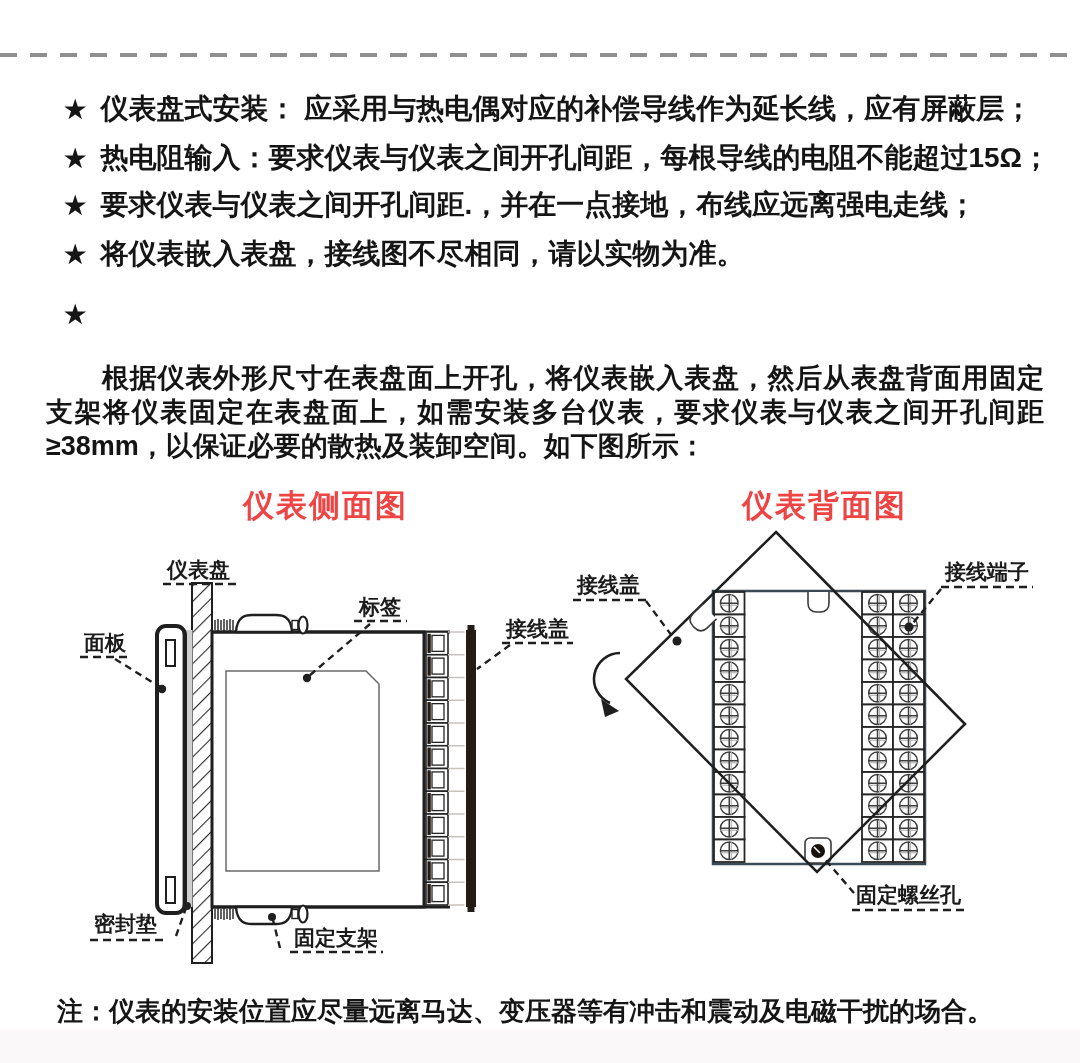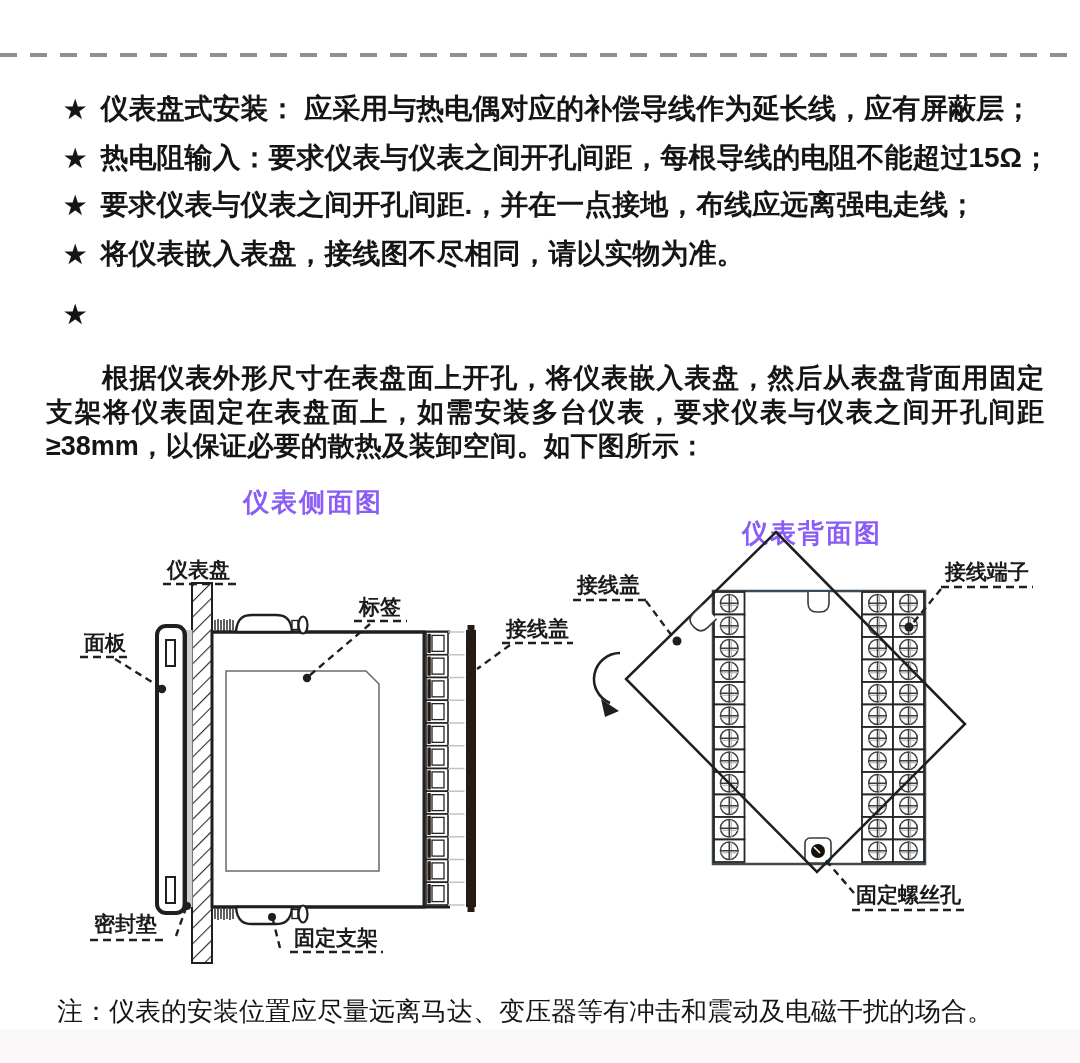--- a/index.html
+++ b/index.html
@@ -5,23 +5,23 @@
   html,body{margin:0;padding:0;background:#ffffff;}
   .page{position:relative;width:1080px;height:1063px;background:#ffffff;overflow:hidden;
         font-family:"Liberation Sans",sans-serif;color:#151515;}
   .top-dash{position:absolute;left:0;top:53px;width:1080px;height:4px;
         background:repeating-linear-gradient(90deg,#8f8f8f 0 17px,transparent 17px 30px);}
   .bullet{position:absolute;left:64px;display:flex;align-items:flex-start;gap:14px;
         font-size:28px;font-weight:700;line-height:34px;white-space:nowrap;}
   .star{font-size:25px;line-height:34px;}
   .para{position:absolute;left:46px;top:345px;width:998px;font-size:27px;font-weight:700;
         line-height:34px;text-indent:56px;text-align:justify;margin-top:16px;}
-  .fig-title{position:absolute;font-family:"Liberation Serif",serif;font-size:26px;
-        font-weight:700;letter-spacing:2px;color:#8b5cf6;}
-  .note{position:absolute;left:57px;top:994px;font-size:26px;font-weight:400;white-space:nowrap;}
+  .fig-title{position:absolute;font-family:"Liberation Serif",serif;font-size:31px;
+        font-weight:700;letter-spacing:2px;color:#ef4444;}
+  .note{position:absolute;left:57px;top:994px;font-size:26px;font-weight:700;white-space:nowrap;}
   .bottom-strip{position:absolute;left:0;top:1029px;width:1080px;height:34px;background:#faf8f8;}
   svg{position:absolute;}
   svg text{font-family:"Liberation Sans",sans-serif;font-size:21px;font-weight:700;fill:#1b1b1b;}
   .dash-u{stroke:#1f1f1f;stroke-width:2.6;stroke-dasharray:8 5;fill:none;}
   .lead{stroke:#1f1f1f;stroke-width:2.4;stroke-dasharray:7 5;fill:none;}
   .ink{stroke:#1f1f1f;fill:none;}
 </style>
 </head>
 <body>
 
@@ -46,21 +46,21 @@
     <span class="star">★</span>
     <span>将仪表嵌入表盘，接线图不尽相同，请以实物为准。</span>
   </div>
 
   <div class="bullet" style="top:297px;">
     <span class="star">★</span>
   </div>
   <div class="para">根据仪表外形尺寸在表盘面上开孔，将仪表嵌入表盘，然后从表盘背面用固定支架将仪表固定在表盘面上，如需安装多台仪表，要求仪表与仪表之间开孔间距≥38mm，以保证必要的散热及装卸空间。如下图所示：</div>
 
   <div class="fig-title" style="left:243px;top:485px;">仪表侧面图</div>
-  <div class="fig-title" style="left:742px;top:485px;margin-top:31px;">仪表背面图</div>
+  <div class="fig-title" style="left:742px;top:485px;">仪表背面图</div>
 
   <svg style="left:60px;top:540px;" width="520" height="425" viewBox="60 540 520 425">
     <defs>
       <pattern id="hatch" width="11" height="11" patternUnits="userSpaceOnUse" patternTransform="rotate(-45)">
         <line x1="0" y1="0" x2="11" y2="0" stroke="#2a2a2a" stroke-width="2.2"></line>
       </pattern>
     </defs>
 
     <line class="dash-u" x1="163" y1="584" x2="240" y2="584"></line>
 

